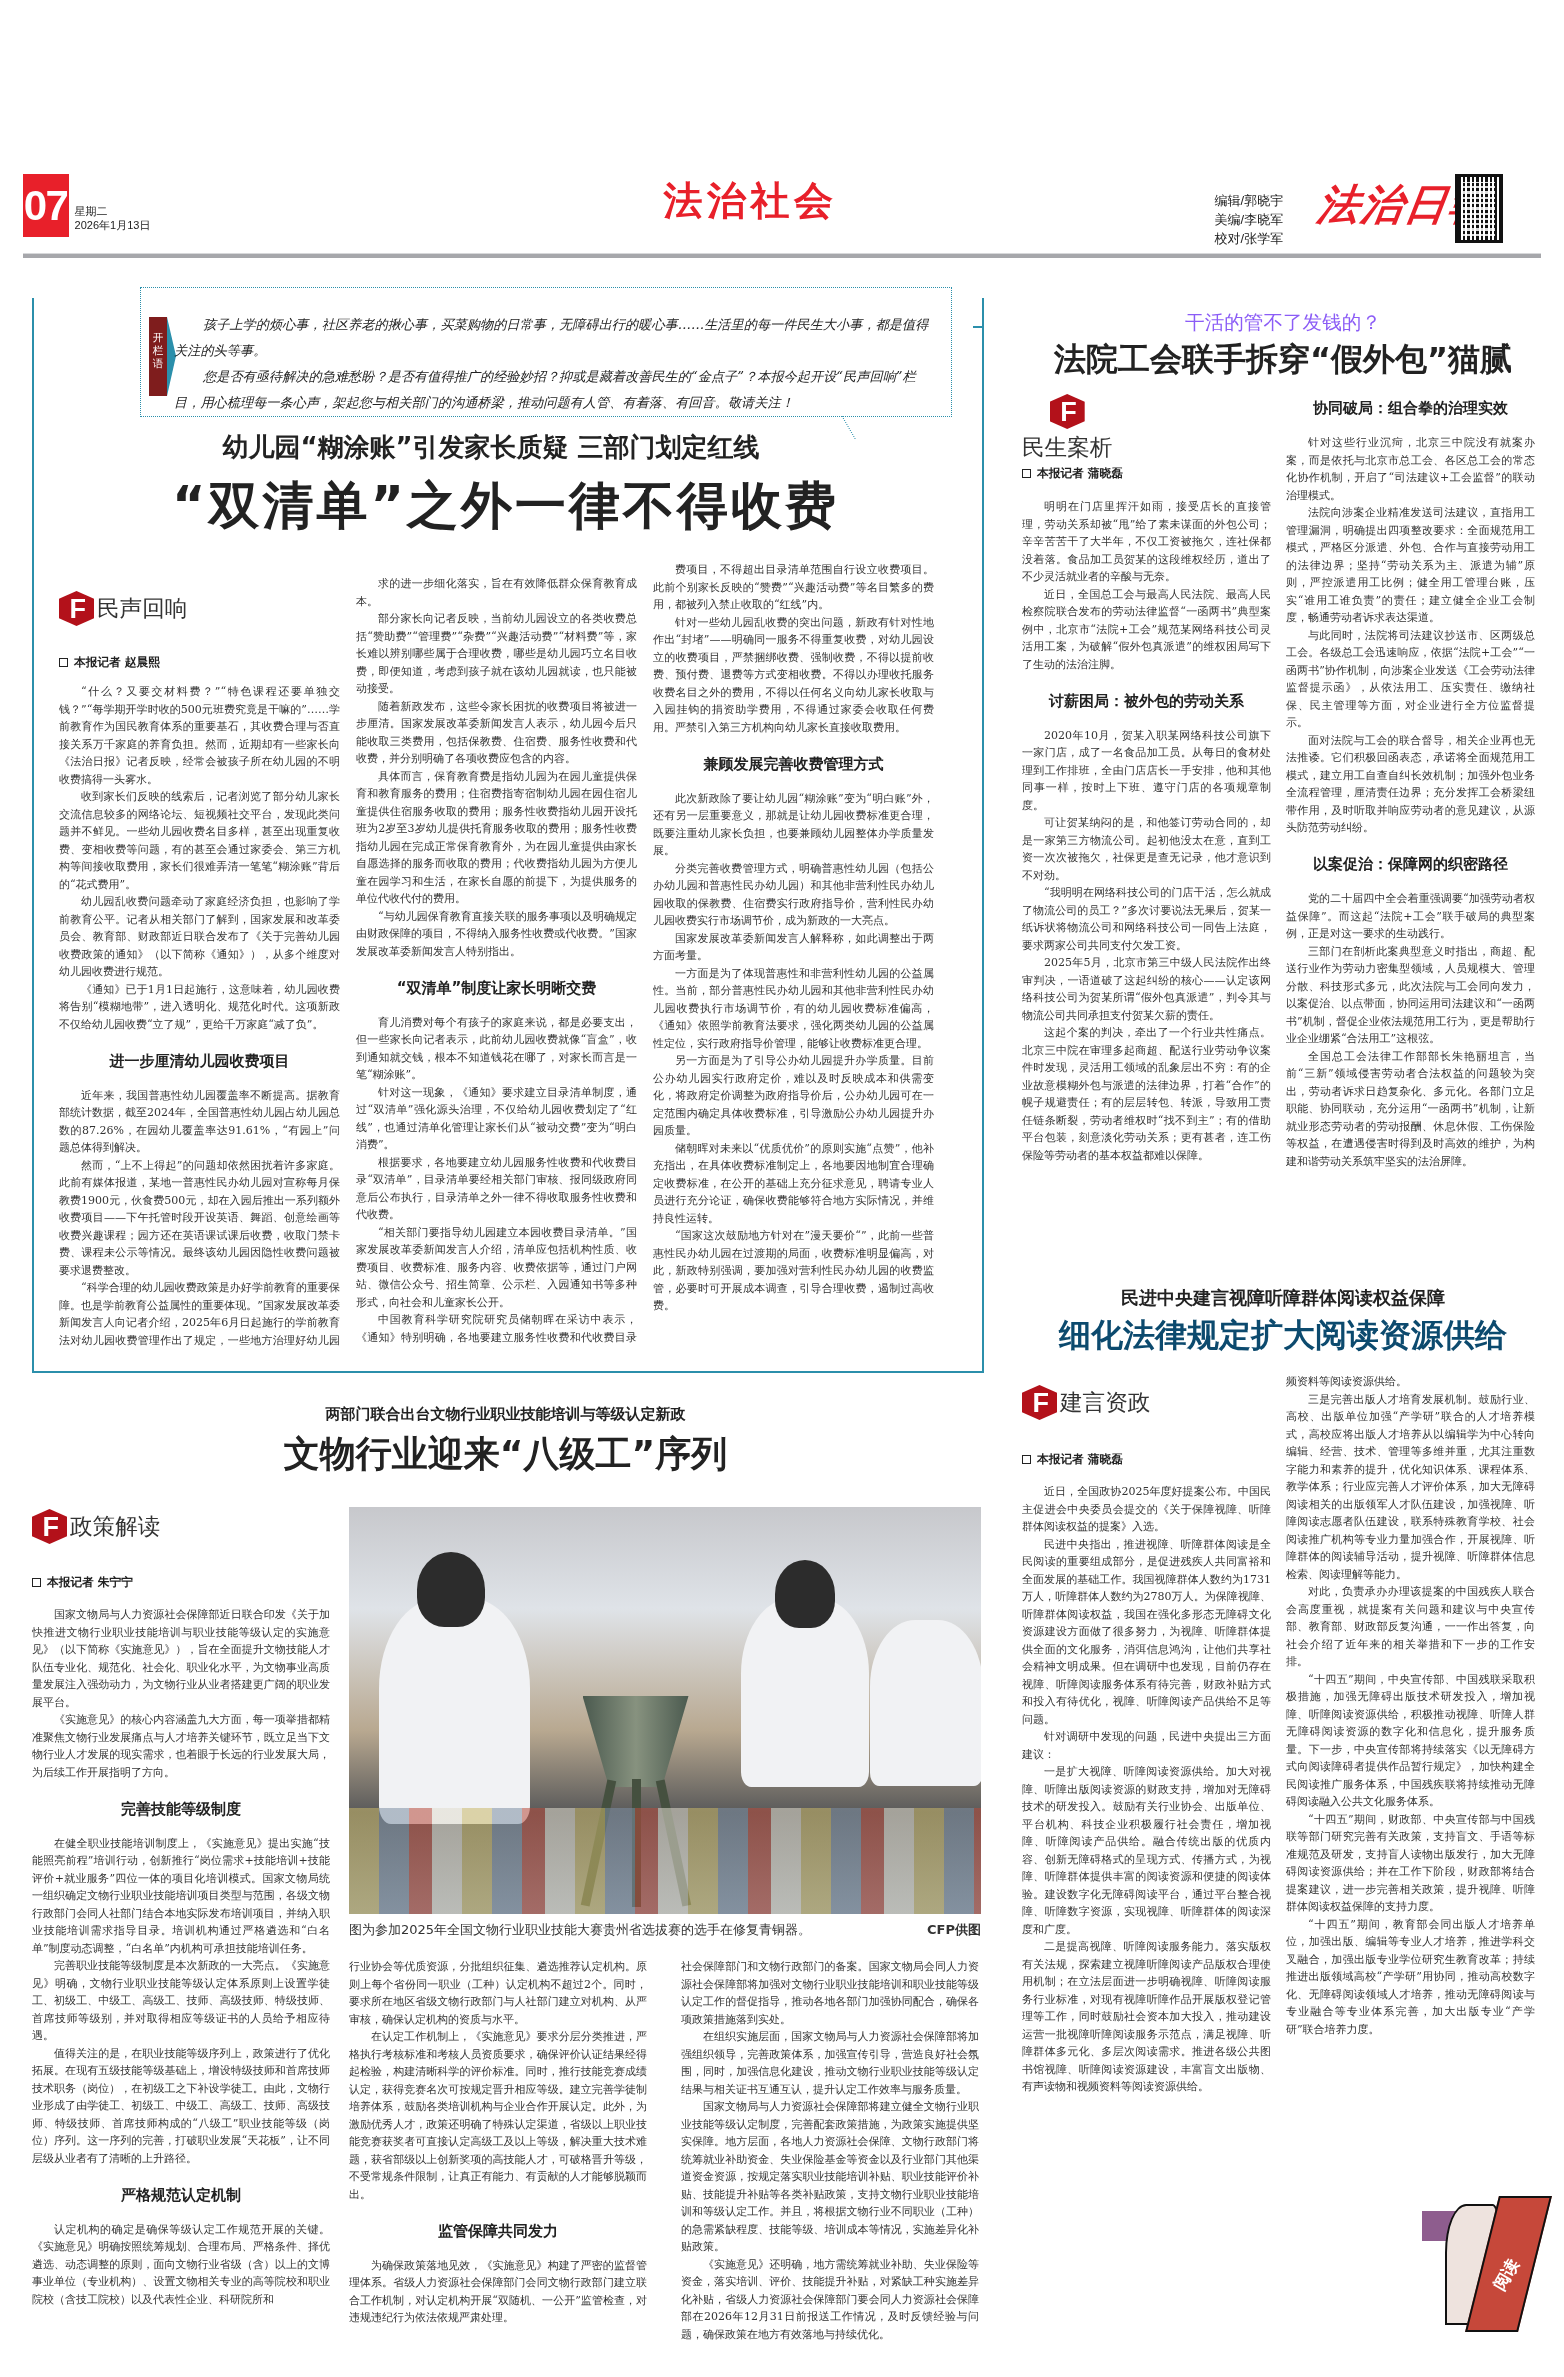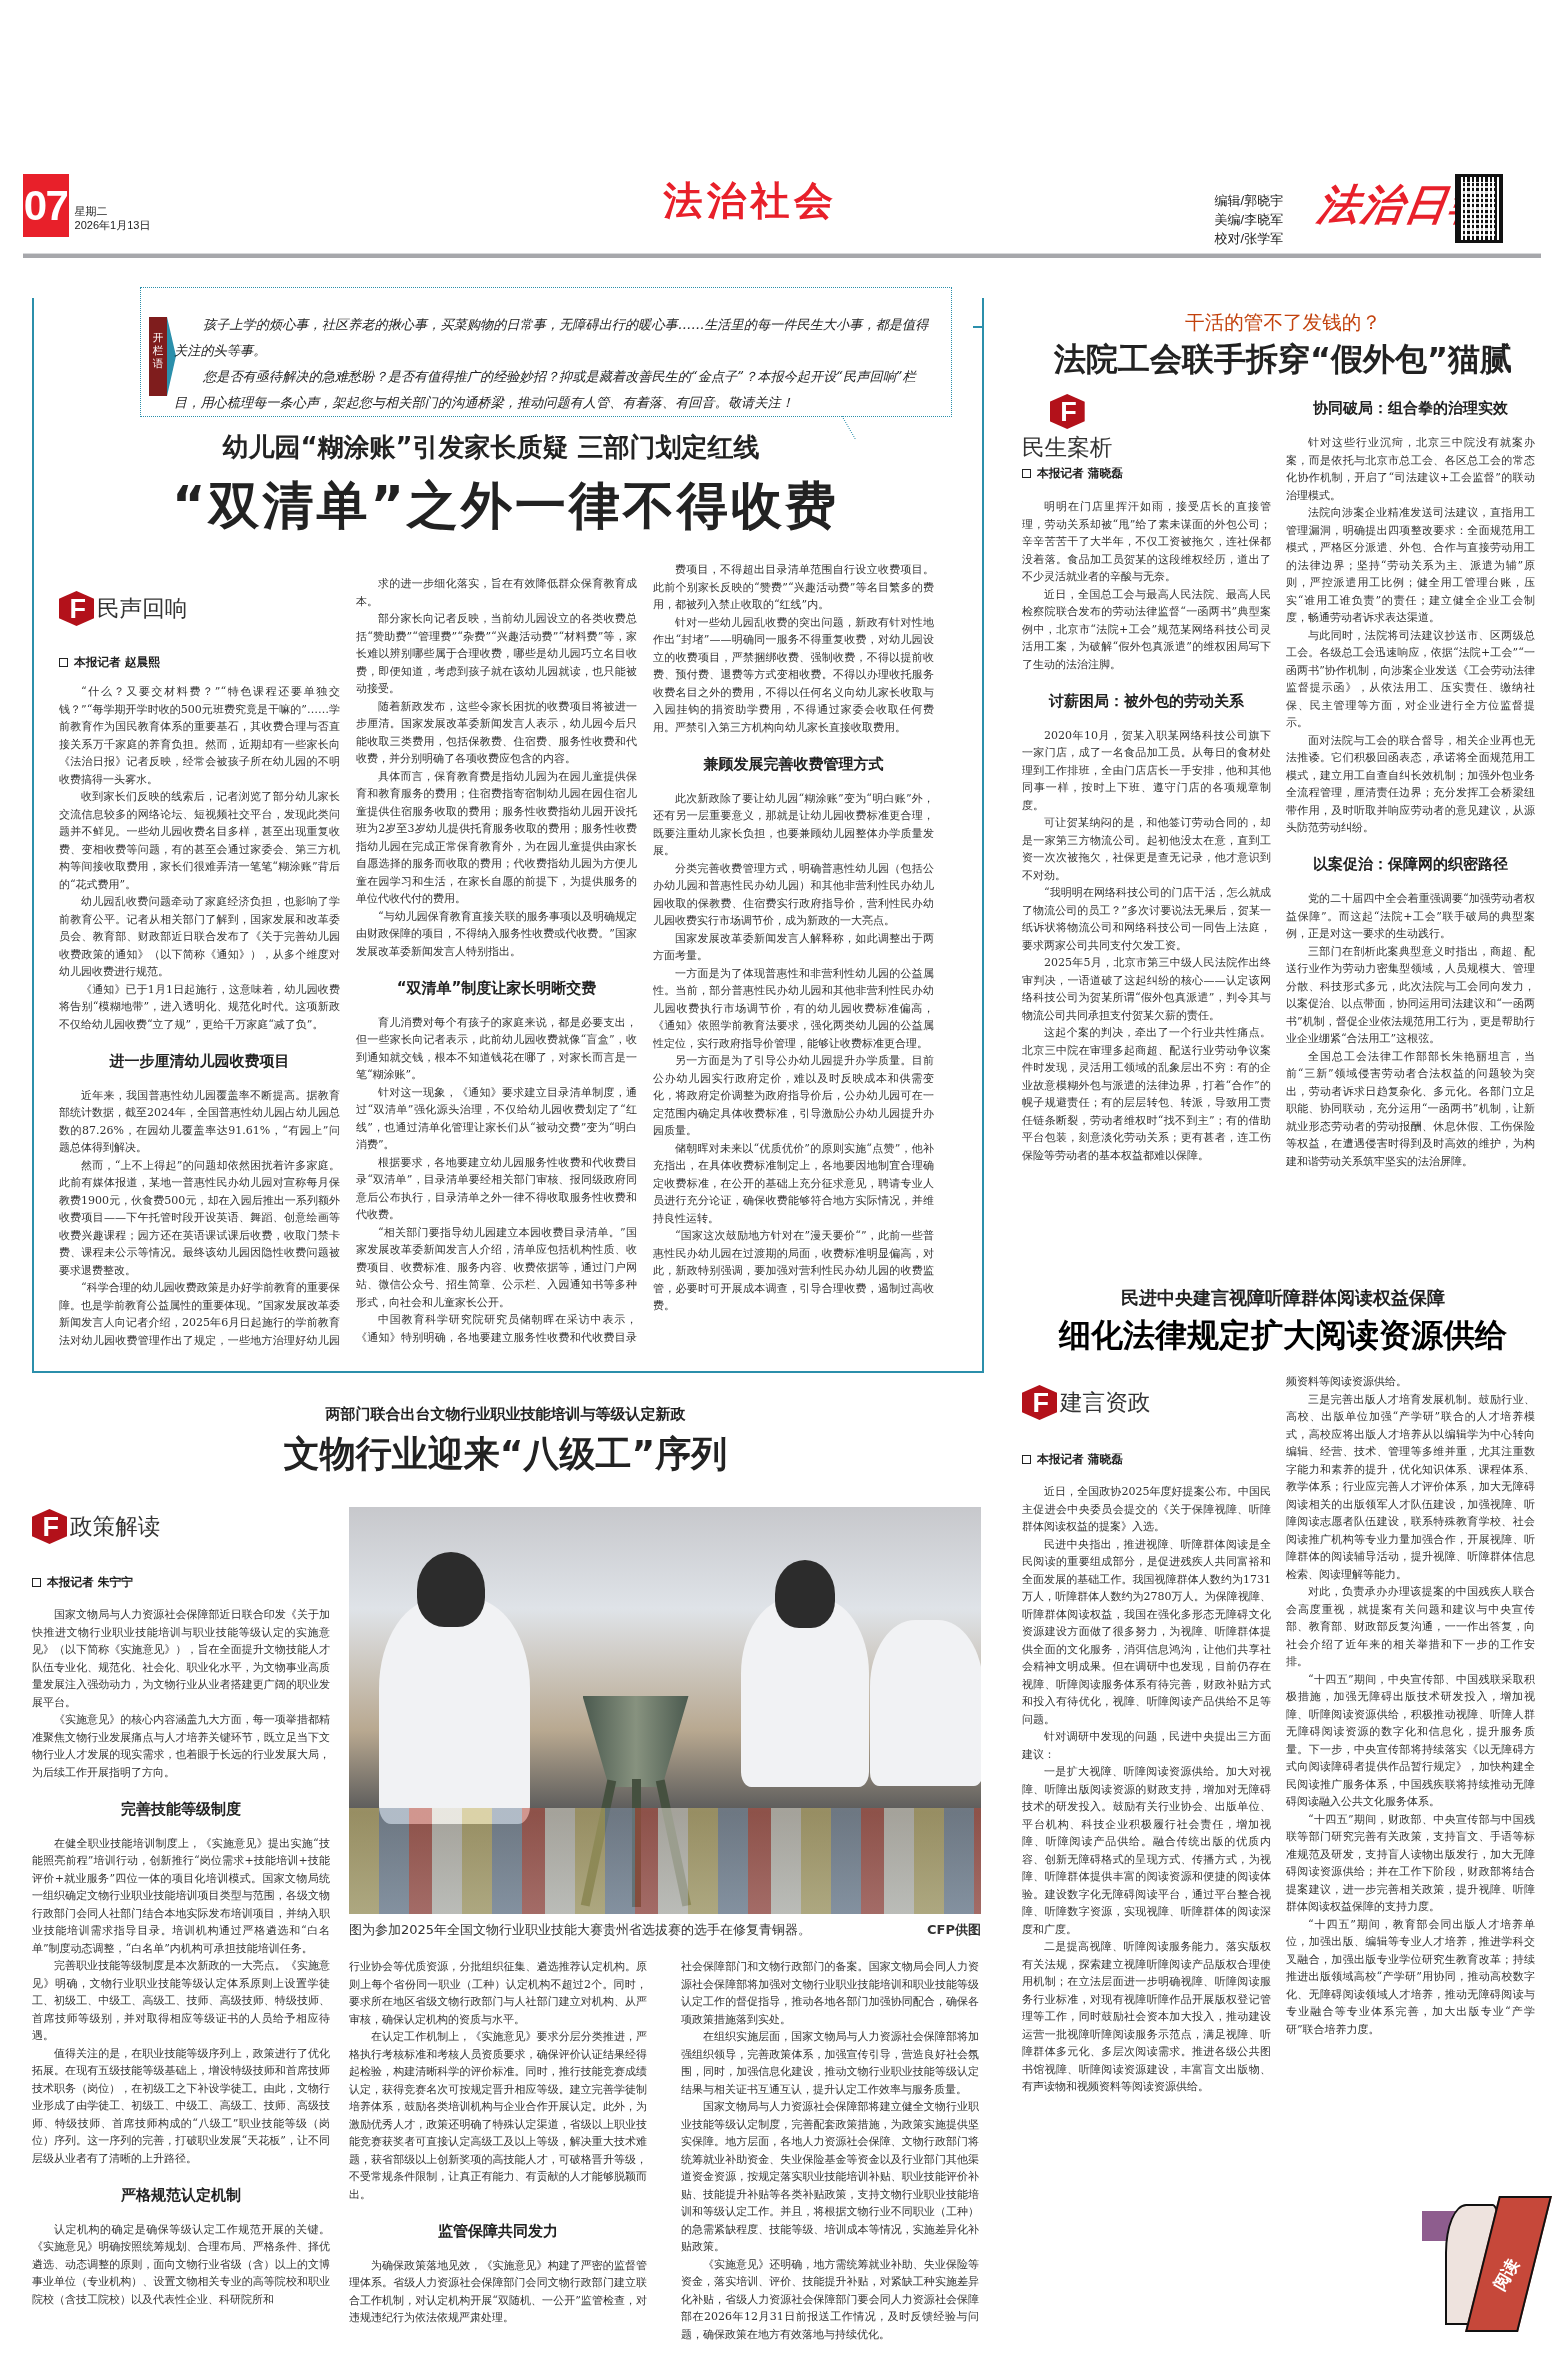--- a/index.html
+++ b/index.html
@@ -41,26 +41,26 @@
   .col-logo-text { font-family: "DejaVu Sans", sans-serif; font-size: 22.6px; color: #333; }
 
   .byline { position: absolute; font-family: "DejaVu Sans", sans-serif; font-weight: bold; font-size: 11.7px; color: #222; }
   .byline .box { display: inline-block; width: 9px; height: 9px; border: 1.1px solid #222; margin-right: 6px; vertical-align: -0.8px; }
 
   .col { position: absolute; font-family: "DejaVu Serif", "Liberation Serif", serif; font-size: 11px; line-height: 17.5px; color: #333; text-align: justify; }
   .col p { text-indent: 2em; }
   .col h3 { font-family: "DejaVu Sans", sans-serif; font-weight: bold; font-size: 15px; text-align: center; margin: 19.6px 0 16.6px; color: #222; }
 
   
-  .rt-kicker { position: absolute; left: 1004px; top: 309px; width: 558px; text-align: center; font-family: "DejaVu Sans", sans-serif; font-size: 19.6px; color: #c2410c; }
+  .rt-kicker { position: absolute; left: 1004px; top: 309px; width: 558px; text-align: center; font-family: "DejaVu Sans", sans-serif; font-size: 19.6px; color: #8b5cf6; }
   .rt-headline { position: absolute; left: 1004px; top: 338px; width: 558px; text-align: center; font-family: "DejaVu Sans", sans-serif; font-size: 32px; color: #222; }
 
   
   .rb-kicker { position: absolute; left: 1004px; top: 1286px; width: 558px; text-align: center; font-family: "DejaVu Sans", sans-serif; font-weight: bold; font-size: 18px; color: #222; }
-  .rb-headline { position: absolute; left: 1004px; top: 1314px; width: 558px; text-align: center; font-family: "DejaVu Sans", sans-serif; font-size: 32px; color: #000000; }
+  .rb-headline { position: absolute; left: 1004px; top: 1314px; width: 558px; text-align: center; font-family: "DejaVu Sans", sans-serif; font-size: 32px; color: #0c4a6e; }
 
   
   .bl-kicker { position: absolute; left: 30px; top: 1405px; width: 951px; text-align: center; font-family: "DejaVu Sans", sans-serif; font-weight: bold; font-size: 15px; color: #222; }
   .bl-headline { position: absolute; left: 30px; top: 1430px; width: 951px; text-align: center; font-family: "DejaVu Sans", sans-serif; font-size: 36px; color: #222; }
 
   .photo { position: absolute; left: 349px; top: 1507px; width: 632px; height: 407px; overflow: hidden;
     background: linear-gradient(180deg, #c7c8cc 0%, #dfe3e8 25%, #b8a890 55%, #5a5a5a 75%, #8b949c 100%); }
   .photo .worker { position: absolute; border-radius: 50% 50% 40% 40%; background: #2c2c2c; }
   .photo .coat { position: absolute; background: #f1f2f4; border-radius: 40% 40% 8% 8%; }
   .photo .vessel { position: absolute; left: 226px; top: 189px; width: 121px; height: 211px; }

